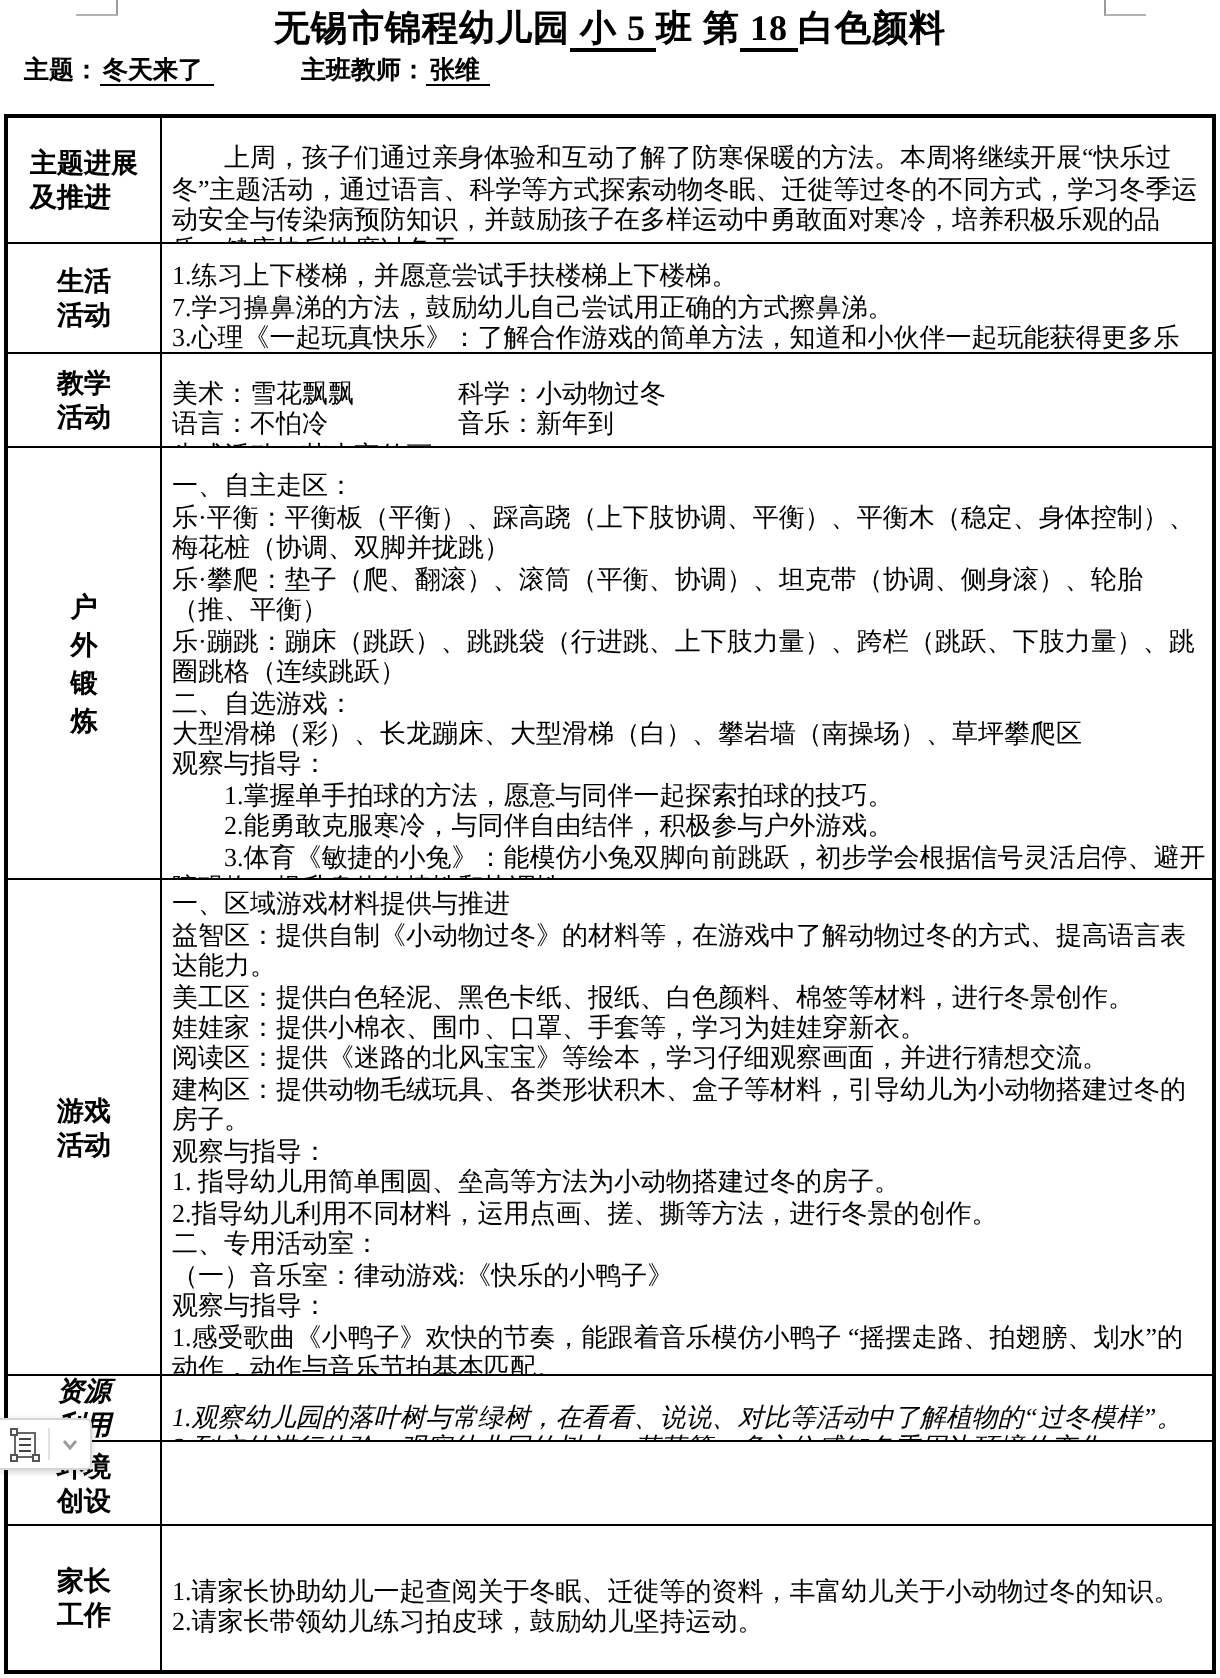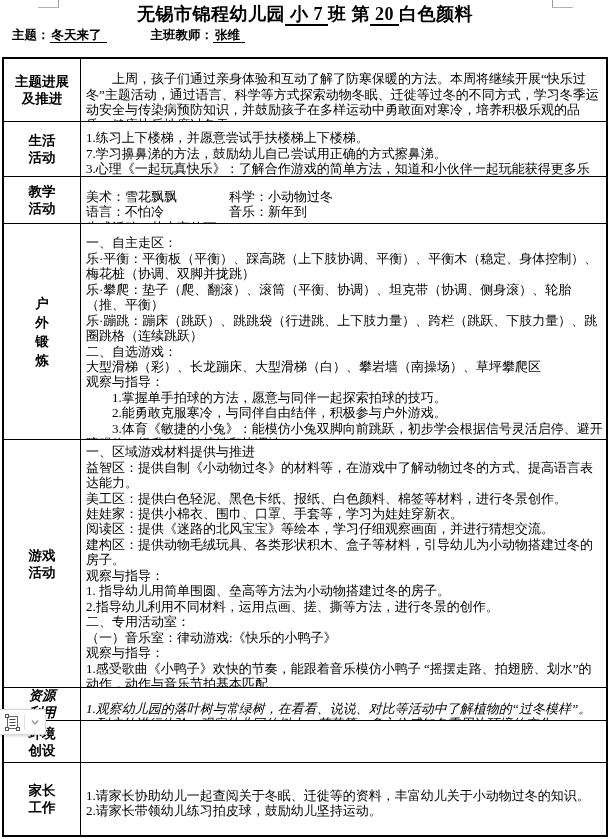--- a/index.html
+++ b/index.html
@@ -44,21 +44,21 @@
   .row + .row { border-top:1.5px solid #000; }
   .row-h { height:62px; }
   .r2 { height:45px; } .r3 { height:55px; } .r4 { height:47px; }
   .r5 { height:216px; } .r6 { height:248px; }
   .r7 { height:33px;font-style:italic; } .r8 { height:42px; }
   .r9 { flex:1 1 auto; }
   .hcell {
     width:77px; flex:0 0 77px;
     border-right:1.5px solid #000;
     display:flex; align-items:center; justify-content:center;
-    text-align:center; font-weight:bold; font-size:13.5px;
+    text-align:left; font-weight:bold; font-size:13.5px;
     white-space:pre-line; line-height:17px;
   }
   .r5 .hcell { line-height:19px; }
   .ccell {
     flex:1 1 auto; overflow:hidden;
     display:flex; align-items:center;
     padding:0 3px 0 5px;
   }
   .ccell > span { display:block; width:100%; white-space:pre-wrap;margin-top:24px; }
   .r9 .ccell { align-items:flex-start; padding-top:1px; }
@@ -75,21 +75,21 @@
   .float-widget .icon-box { width:24px; display:flex; align-items:center; justify-content:center; }
   .float-widget .divider { width:1px; height:16px; background:#e2e2e2; }
   .float-widget .chev { width:19px; display:flex; align-items:center; justify-content:center; }
 </style>
 </head>
 <body>
 
 <div class="crop left"></div>
 <div class="crop right"></div>
 
-<div class="doc-title"><span>无锡市锦程幼儿园</span><span class="u"> 小 7 </span><span>班 第</span><span class="u"> 20 </span><span>白色颜料</span></div>
+<div class="doc-title"><span>无锡市锦程幼儿园</span><span class="u"> 小 5 </span><span>班 第</span><span class="u"> 18 </span><span>白色颜料</span></div>
 
 <div class="meta">
   <span><span>主题：</span><span class="val">冬天来了</span></span>
   <span><span>主班教师：</span><span class="val">张维</span></span>
 </div>
 
 <div class="plan-table">
 
   <div class="row row-h">
     <div class="hcell">主题进展

